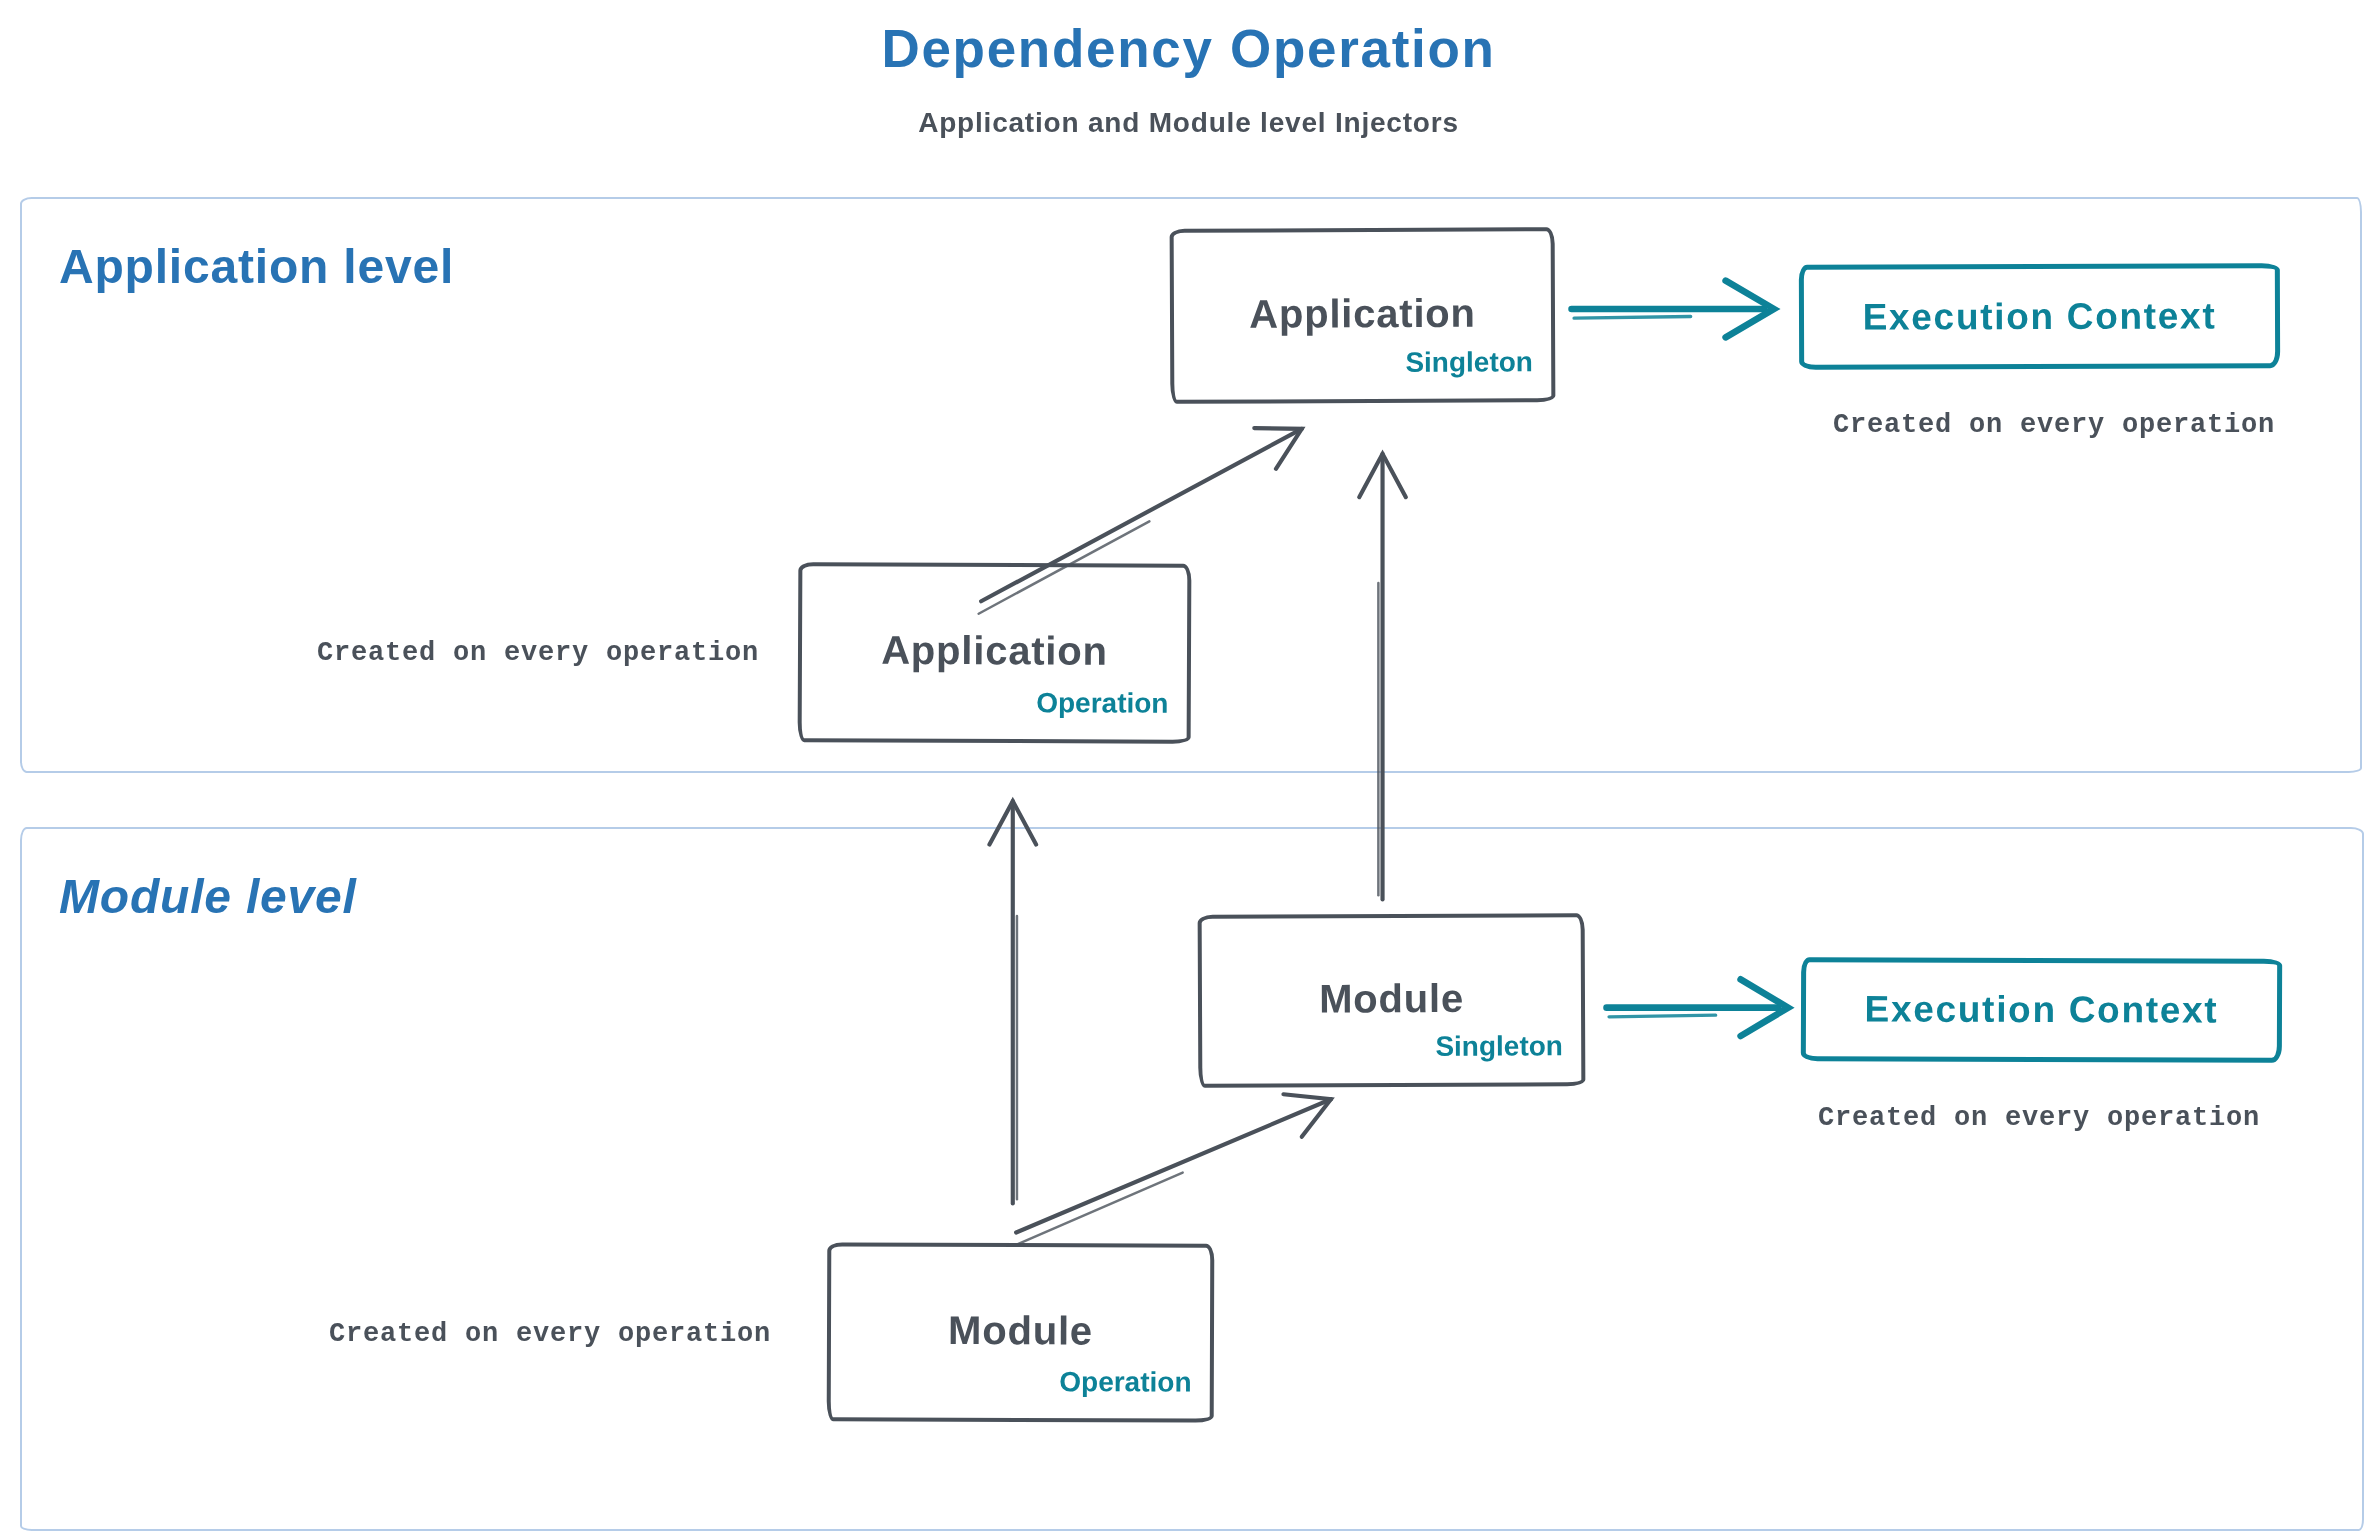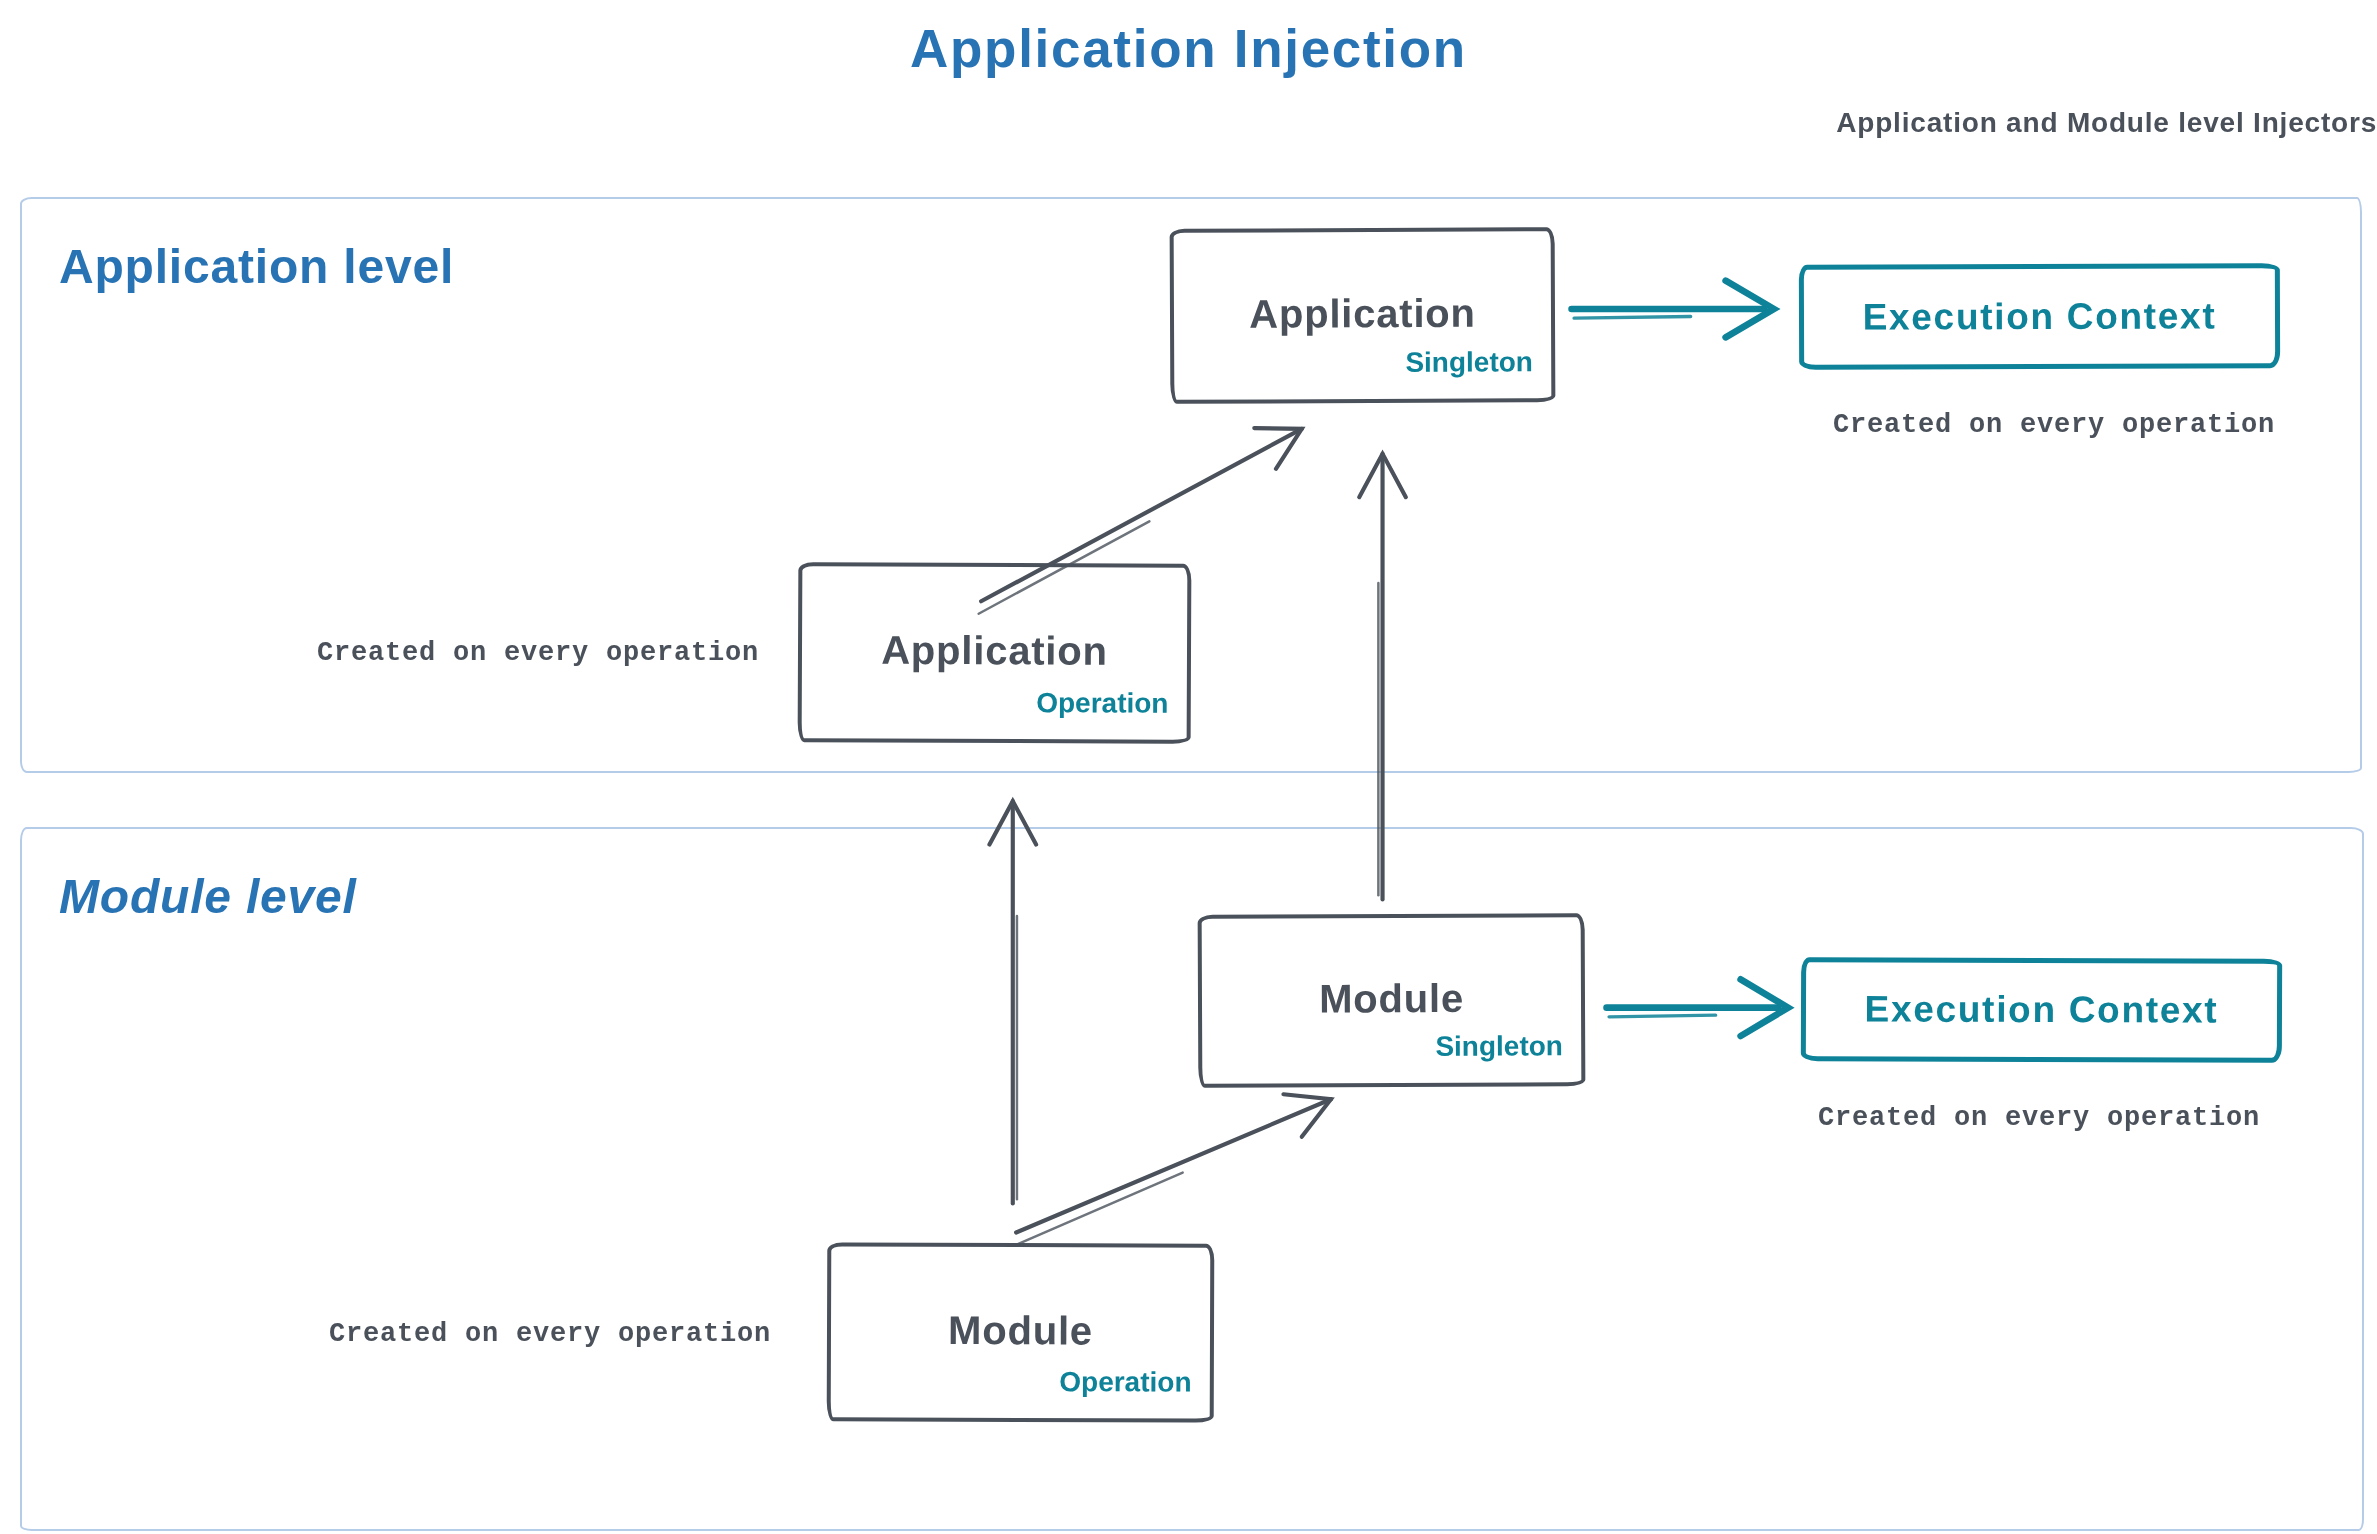--- a/index.html
+++ b/index.html
@@ -20,21 +20,21 @@
   }
   
   .title{
     position:absolute;left:0;top:18.3px;width:100%;
     text-align:center;
     font-size:53px;font-weight:700;letter-spacing:1.7px;
     color:var(--blue);
   }
   .subtitle{
     position:absolute;left:0;top:107px;width:100%;
-    text-align:right;
+    text-align:center;
     font-size:28px;font-weight:600;letter-spacing:0.8px;
     color:var(--dark);
   }
   
   .section{
     position:absolute;
     border:2.5px solid var(--section_border);
     background:transparent;
   }
   .section.app{
@@ -110,21 +110,21 @@
   .arrow-dark{stroke:var(--dark);stroke-width:5;fill:none;stroke-linecap:round;}
   .arrow-dark-thin{stroke:var(--dark);stroke-width:3;fill:none;stroke-linecap:round;opacity:.8;}
   .arrow-teal{stroke:var(--teal);stroke-width:8;fill:none;stroke-linecap:round;}
   .arrow-teal-thin{stroke:var(--teal);stroke-width:4;fill:none;stroke-linecap:round;opacity:.85;}
 </style>
 </head>
 <body>
 
 <div class="canvas">
 
-  <div class="title">Application Injection</div>
+  <div class="title">Dependency Operation</div>
   <div class="subtitle">Application and Module level Injectors</div>
 
   <div class="section app">
     <div class="section-label">Application level</div>
   </div>
 
   <div class="section module">
     <div class="section-label">Module level</div>
   </div>
 

